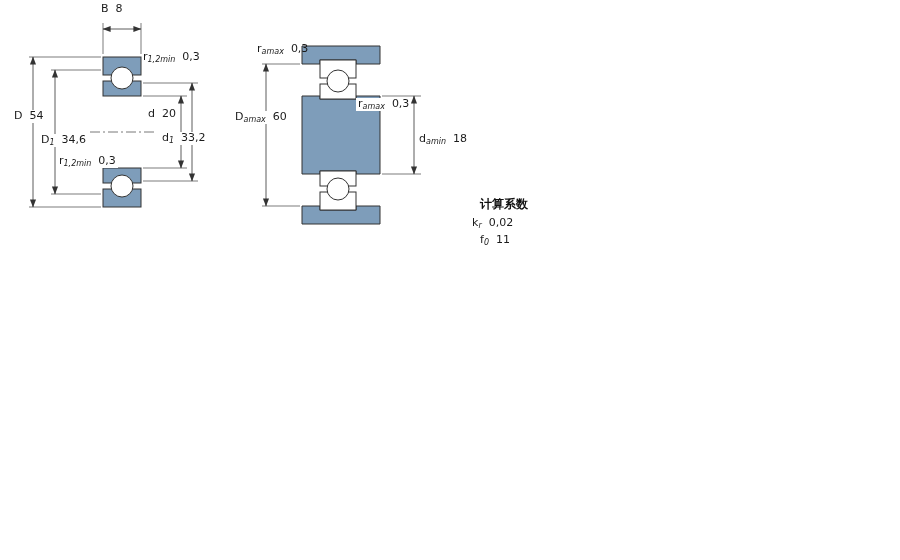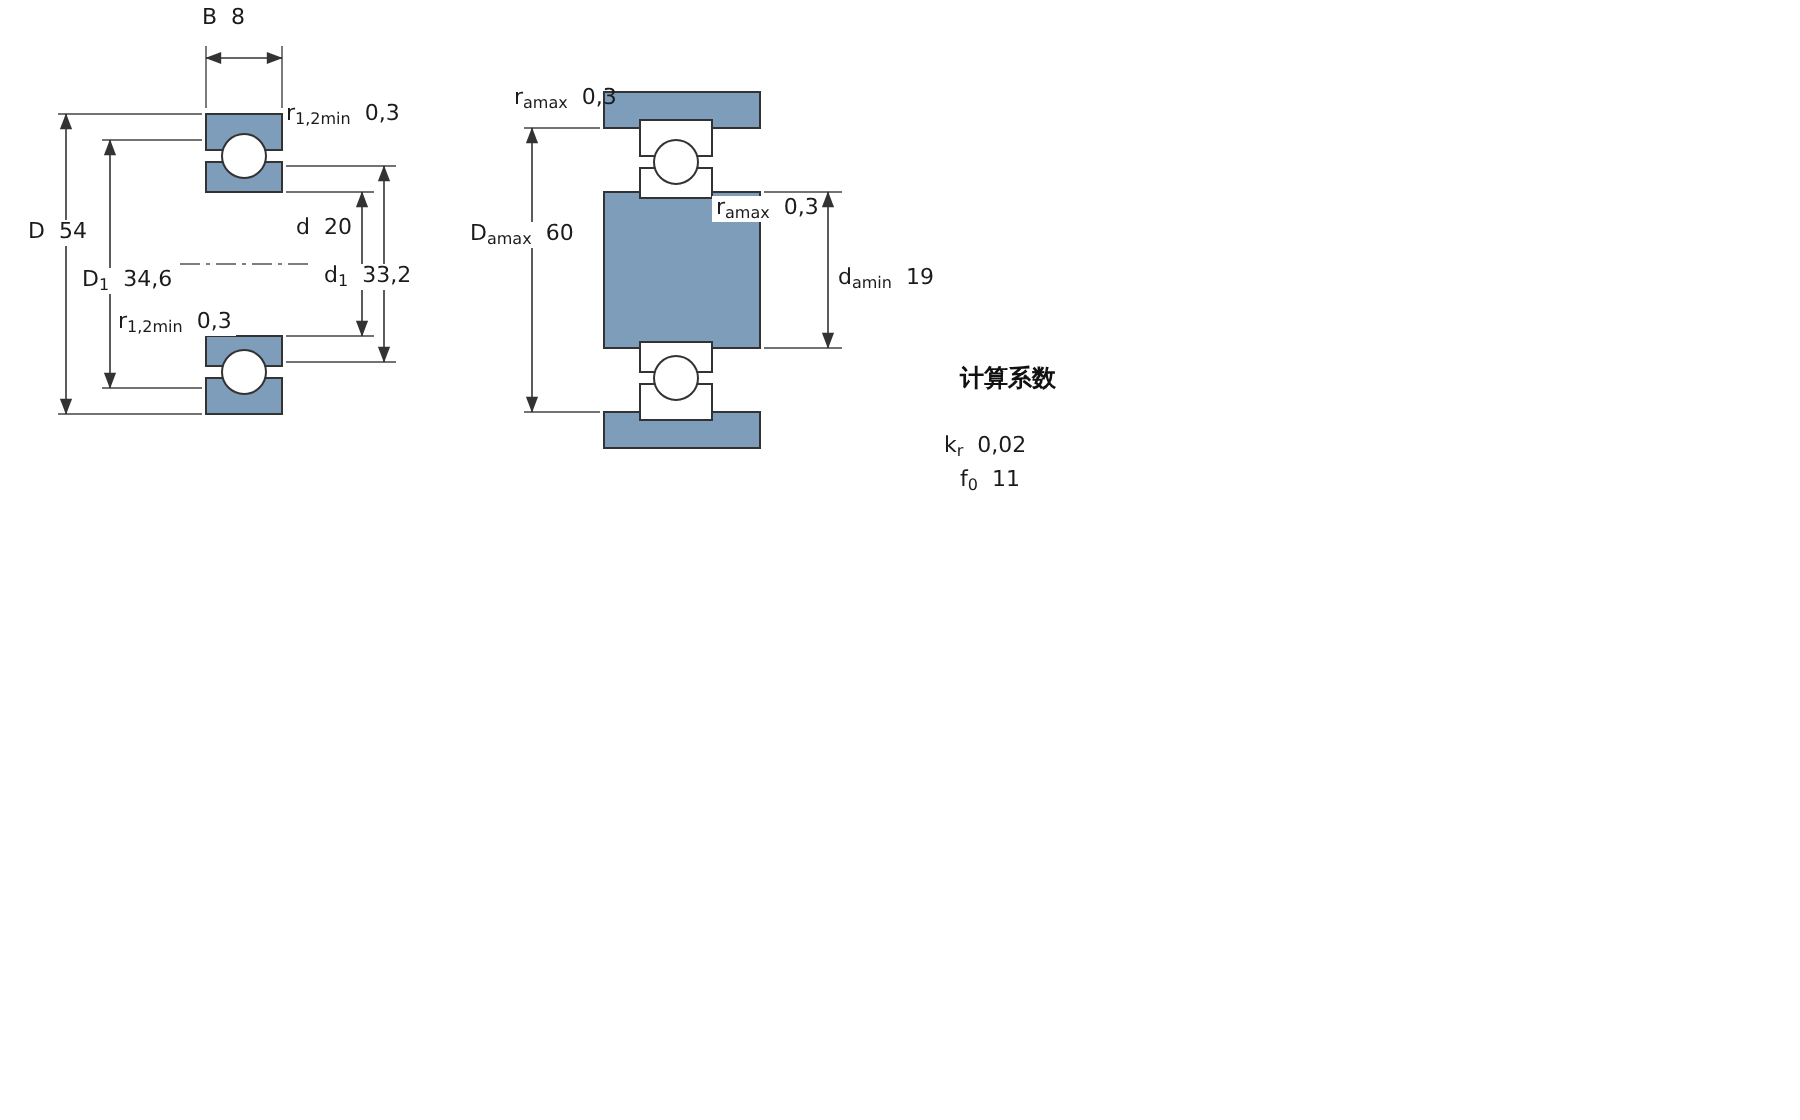--- a/index.html
+++ b/index.html
@@ -15,21 +15,21 @@
   .ball{fill:#fff;stroke:#333;stroke-width:1;}
   .centerline{stroke:#555;stroke-width:0.8;stroke-dasharray:10 3 2 3;}
   .ext-line{stroke:#444;stroke-width:0.7;}
   .dim-line{stroke:#333;stroke-width:0.8;fill:none;}
   .dim{
     position:absolute;
     font-size:11px;color:#1b1b1b;
     white-space:nowrap;line-height:1.15;
   }
   .dim.bg{background:#fff;padding:0 2px;}
-  .dim sub{font-size:8px;vertical-align:-2px;}
+  .dim sub{font-size:8px;vertical-align:-2px;font-style:italic;}
   .dim .val{margin-left:7px;}
   .calc-title{
     position:absolute;
     font-size:12px;font-weight:bold;color:#111;
     white-space:nowrap;
   }
 </style>
 </head>
 <body>
 
@@ -128,24 +128,24 @@
   <div class="dim" style="left:257px;top:43px">
     <span>r</span><sub>amax</sub><span class="val">0,3</span>
   </div>
   <div class="dim bg" style="left:233px;top:111px">
     <span>D</span><sub>amax</sub><span class="val">60</span>
   </div>
   <div class="dim bg" style="left:356px;top:98px">
     <span>r</span><sub>amax</sub><span class="val">0,3</span>
   </div>
   <div class="dim bg" style="left:417px;top:133px">
-    <span>d</span><sub>amin</sub><span class="val">19</span>
+    <span>d</span><sub>amin</sub><span class="val">18</span>
   </div>
 
-  <div class="calc-title" style="left:480px;top:181px">计算系数</div>
+  <div class="calc-title" style="left:480px;top:196px">计算系数</div>
   <div class="dim" style="left:472px;top:217px">
     <span>k</span><sub>r</sub><span class="val">0,02</span>
   </div>
   <div class="dim" style="left:480px;top:234px">
     <span>f</span><sub>0</sub><span class="val">11</span>
   </div>
 
 </div>
 
 </body></html>

